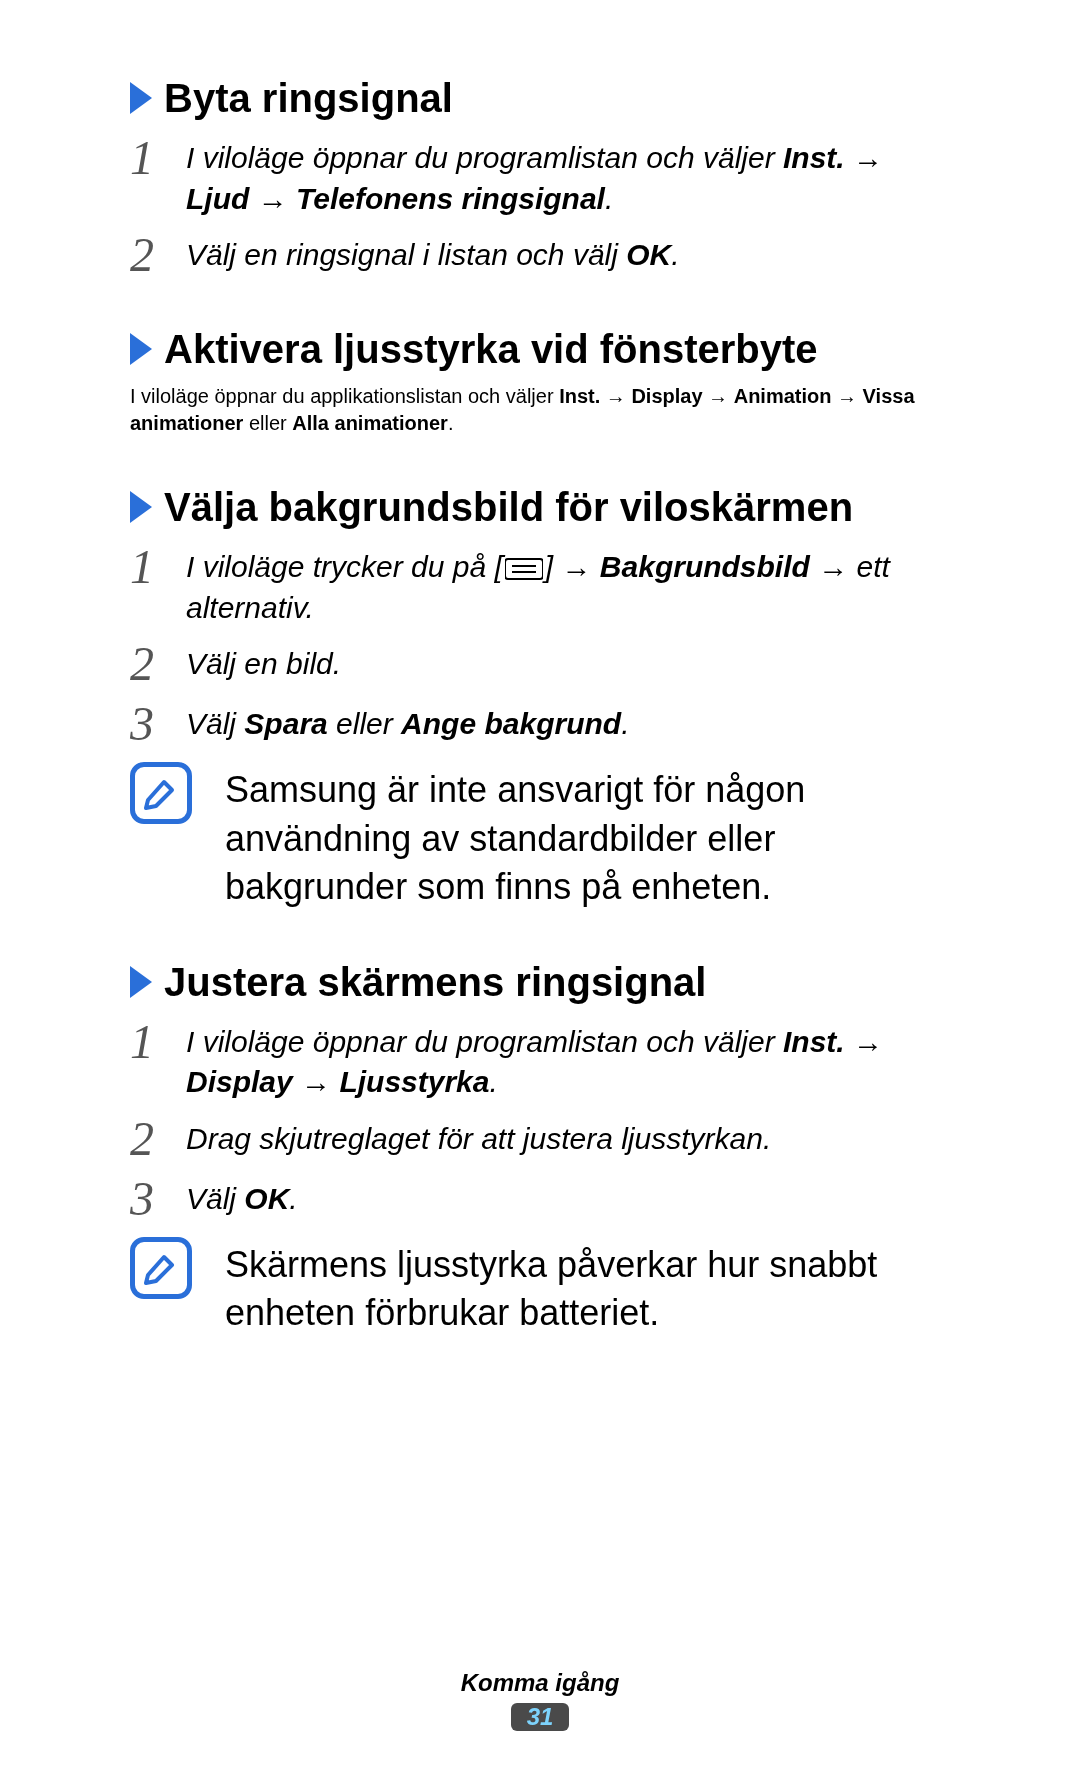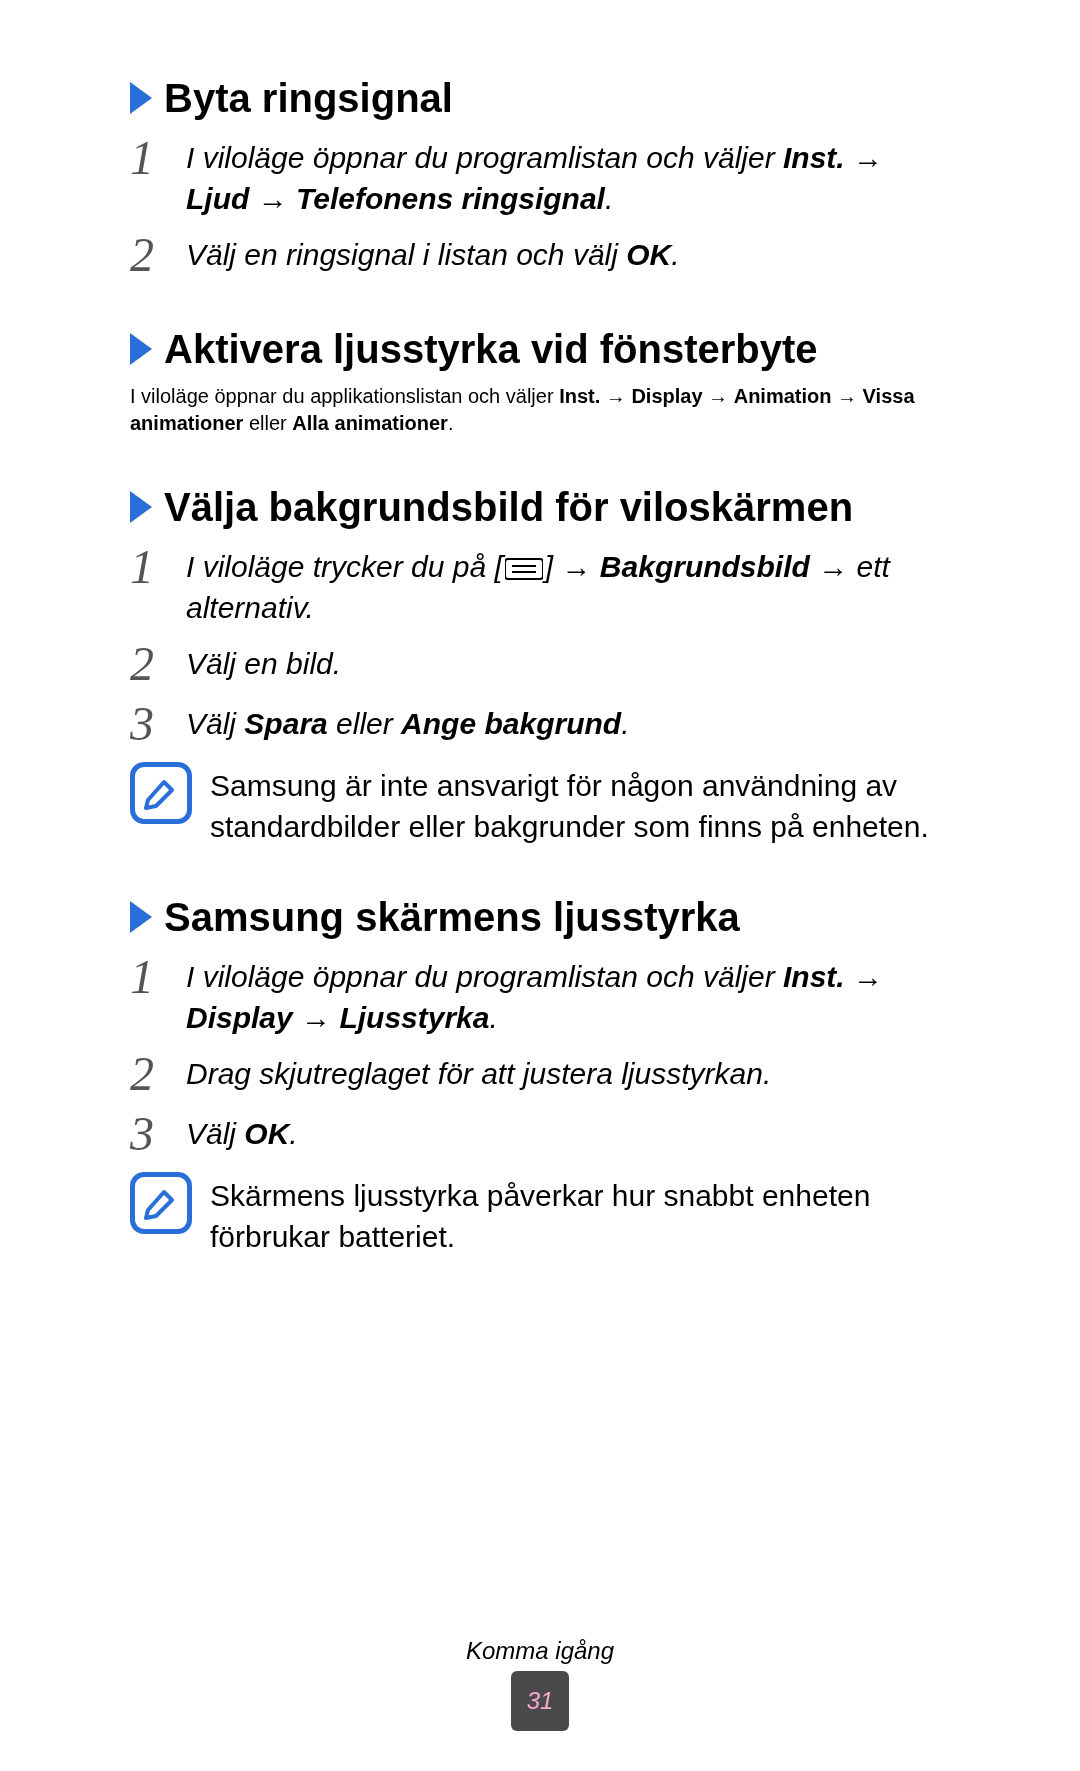--- a/index.html
+++ b/index.html
@@ -72,51 +72,53 @@
     border: 5px solid #2a6fd9;
     border-radius: 14px;
     flex-shrink: 0;
     margin-right: 18px;
     display: flex;
     align-items: center;
     justify-content: center;
   }
   .note-icon svg { display: block; }
   .note-text {
-    font-size: 30px;
+    font-size: 36px;
     line-height: 1.35;
     padding-top: 4px;
+    margin-left: 15px;
   }
   .menu-icon {
     display: inline-flex;
     align-items: center;
     vertical-align: middle;
     padding: 0 2px;
   }
   .menu-icon svg { display: inline-block; }
   .footer {
     position: absolute;
     bottom: 40px;
     left: 0;
     width: 100%;
     text-align: center;
+    font-weight: bold;
   }
   .footer-label {
     font-style: italic;
     font-size: 24px;
     color: #000;
     margin-bottom: 6px;
   }
   .page-badge {
     display: inline-block;
     background: #4a4a4a;
-    color: #f9a8d4;
+    color: #7dd3fc;
     font-size: 24px;
     line-height: 1;
-    padding: 18px 16px;
+    padding: 2px 16px;
     border-radius: 6px;
     font-style: italic;
     text-align: center;
   }
 </style>
 </head>
 <body>
 
 <div class="page" id="page-root">
     <div class="section">
@@ -168,21 +170,21 @@
           <svg width="38" height="38" viewBox="0 0 38 38">
             <path d="M6 26 L22 8 L30 16 L14 32 L4 34 Z" fill="none" stroke="#2a6fd9" stroke-width="4" stroke-linejoin="round" stroke-linecap="round"></path>
           </svg>
         </div>
         <div class="note-text">Samsung är inte ansvarigt för någon användning av standardbilder eller bakgrunder som finns på enheten.</div>
       </div>
     </div>
     <div class="section">
       <div class="section-heading">
         <span class="chevron"></span>
-        <span class="heading-text">Samsung skärmens ljusstyrka</span>
+        <span class="heading-text">Justera skärmens ringsignal</span>
       </div>
       <div class="step">
         <div class="step-num">1</div>
         <div class="step-body"><span>I viloläge öppnar du programlistan och väljer </span><span class="b">Inst.</span><span> → </span><span class="b">Display</span><span> → </span><span class="b">Ljusstyrka</span><span>.</span></div>
       </div>
       <div class="step">
         <div class="step-num">2</div>
         <div class="step-body"><span>Drag skjutreglaget för att justera ljusstyrkan.</span></div>
       </div>
       <div class="step">

